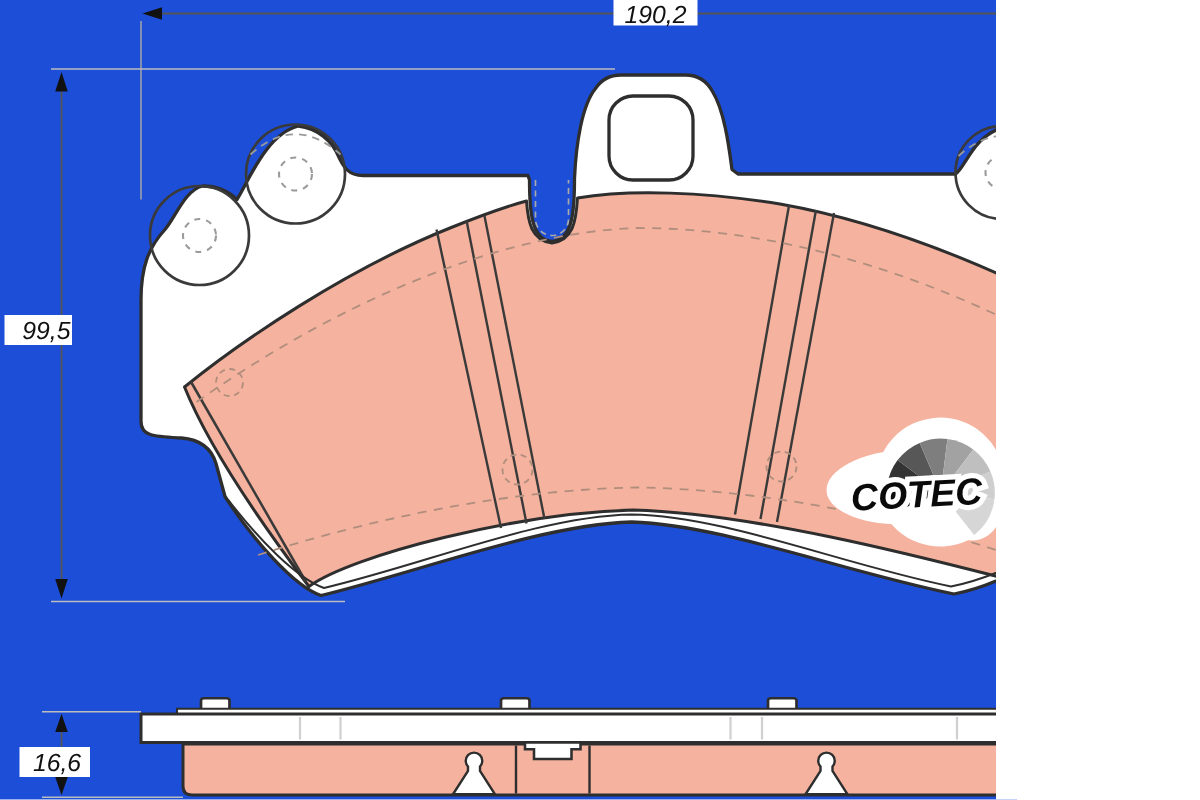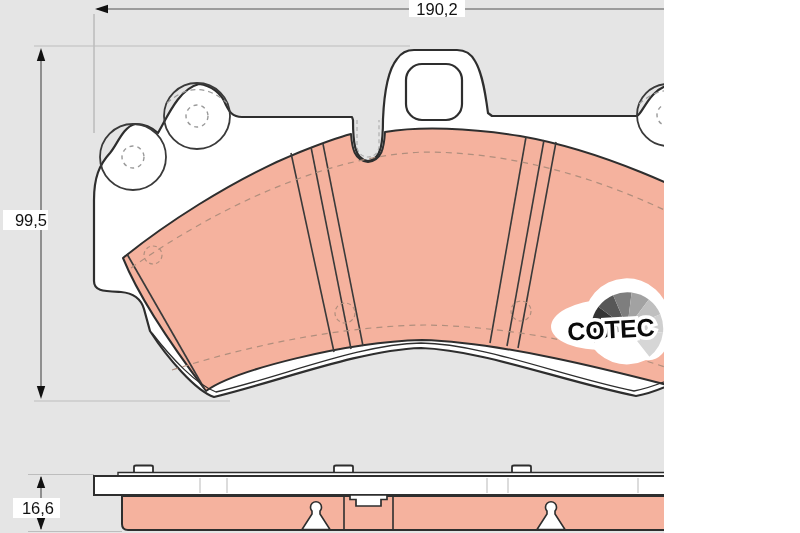--- a/index.html
+++ b/index.html
@@ -1,16 +1,16 @@
 <!DOCTYPE html>
 <html><head>
 <meta charset="utf-8">
 <style>
   html,body{margin:0;padding:0;background:#ffffff;}
-  .canvas{width:664px;height:533px;background:#e5e5e5;position:relative;overflow:hidden;}
+  .canvas{width:664px;height:533px;background:#1d4ed8;position:relative;overflow:hidden;font-style:italic;}
   svg{display:block;}
   .dim-text{font-family:"Liberation Sans", sans-serif;font-size:16.5px;fill:#111111;}
   .logo-text{font-family:"Liberation Sans", sans-serif;font-size:25px;font-weight:900;fill:#0a0a0a;
              stroke:#ffffff;stroke-width:7px;paint-order:stroke;letter-spacing:0px;}
 </style>
 </head>
 <body>
 
 <div class="canvas">
 <svg width="800" height="533" viewBox="0 0 800 533">

